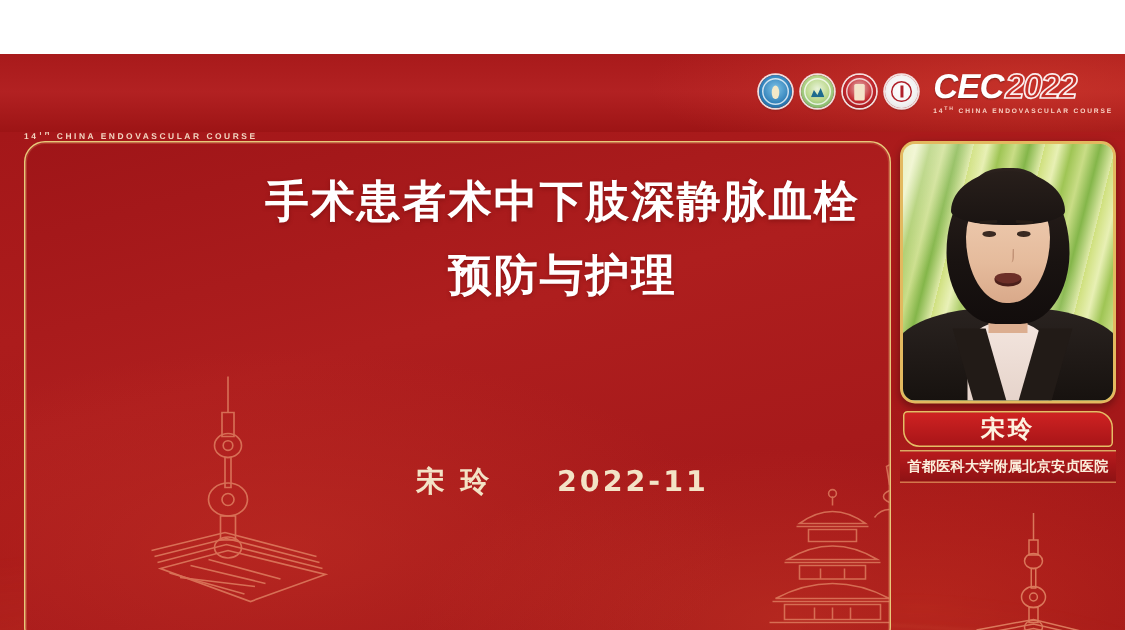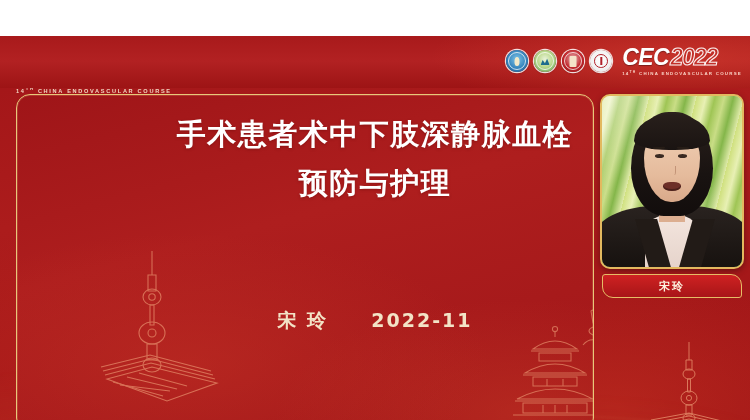--- a/index.html
+++ b/index.html
@@ -283,21 +283,21 @@
   .name-plate {
     position: absolute; left: 2px; top: 180px;
     width: 140px; height: 24px;
     background: linear-gradient(180deg, #cf2222 0%, #a81518 100%);
     border-radius: 3px 11px 3px 11px;
     border: 1px solid #e6bd66;
     display: flex; align-items: center; justify-content: center;
   }
   .name-plate .nm {
     font-family: "DejaVu Sans", "Liberation Sans", sans-serif;
-    font-size: 11px; font-weight: 700; color: #fdf3e0;
+    font-size: 16px; font-weight: 700; color: #fdf3e0;
     letter-spacing: 2px;
     text-align: center;
   }
   .affil-plate {
     position: absolute; left: 0; top: 206px;
     width: 144px; height: 22px;
     background: linear-gradient(180deg, #b81a1c 0%, #8e1214 100%);
     border-top: 1px solid rgba(235,196,115,.85);
     border-bottom: 1px solid rgba(235,196,115,.55);
     display: flex; align-items: center; justify-content: center;
@@ -485,15 +485,18 @@
         <div class="p-eye l"></div>
         <div class="p-eye r"></div>
         <div class="p-nose"></div>
         <div class="p-mouth"></div>
       </div>
     </div>
 
     <div class="name-plate">
       <span class="nm">宋玲</span>
     </div>
+    <div class="affil-plate">
+      <span class="af">首都医科大学附属北京安贞医院</span>
+    </div>
   </div>
 
 </div>
 
 </body></html>

